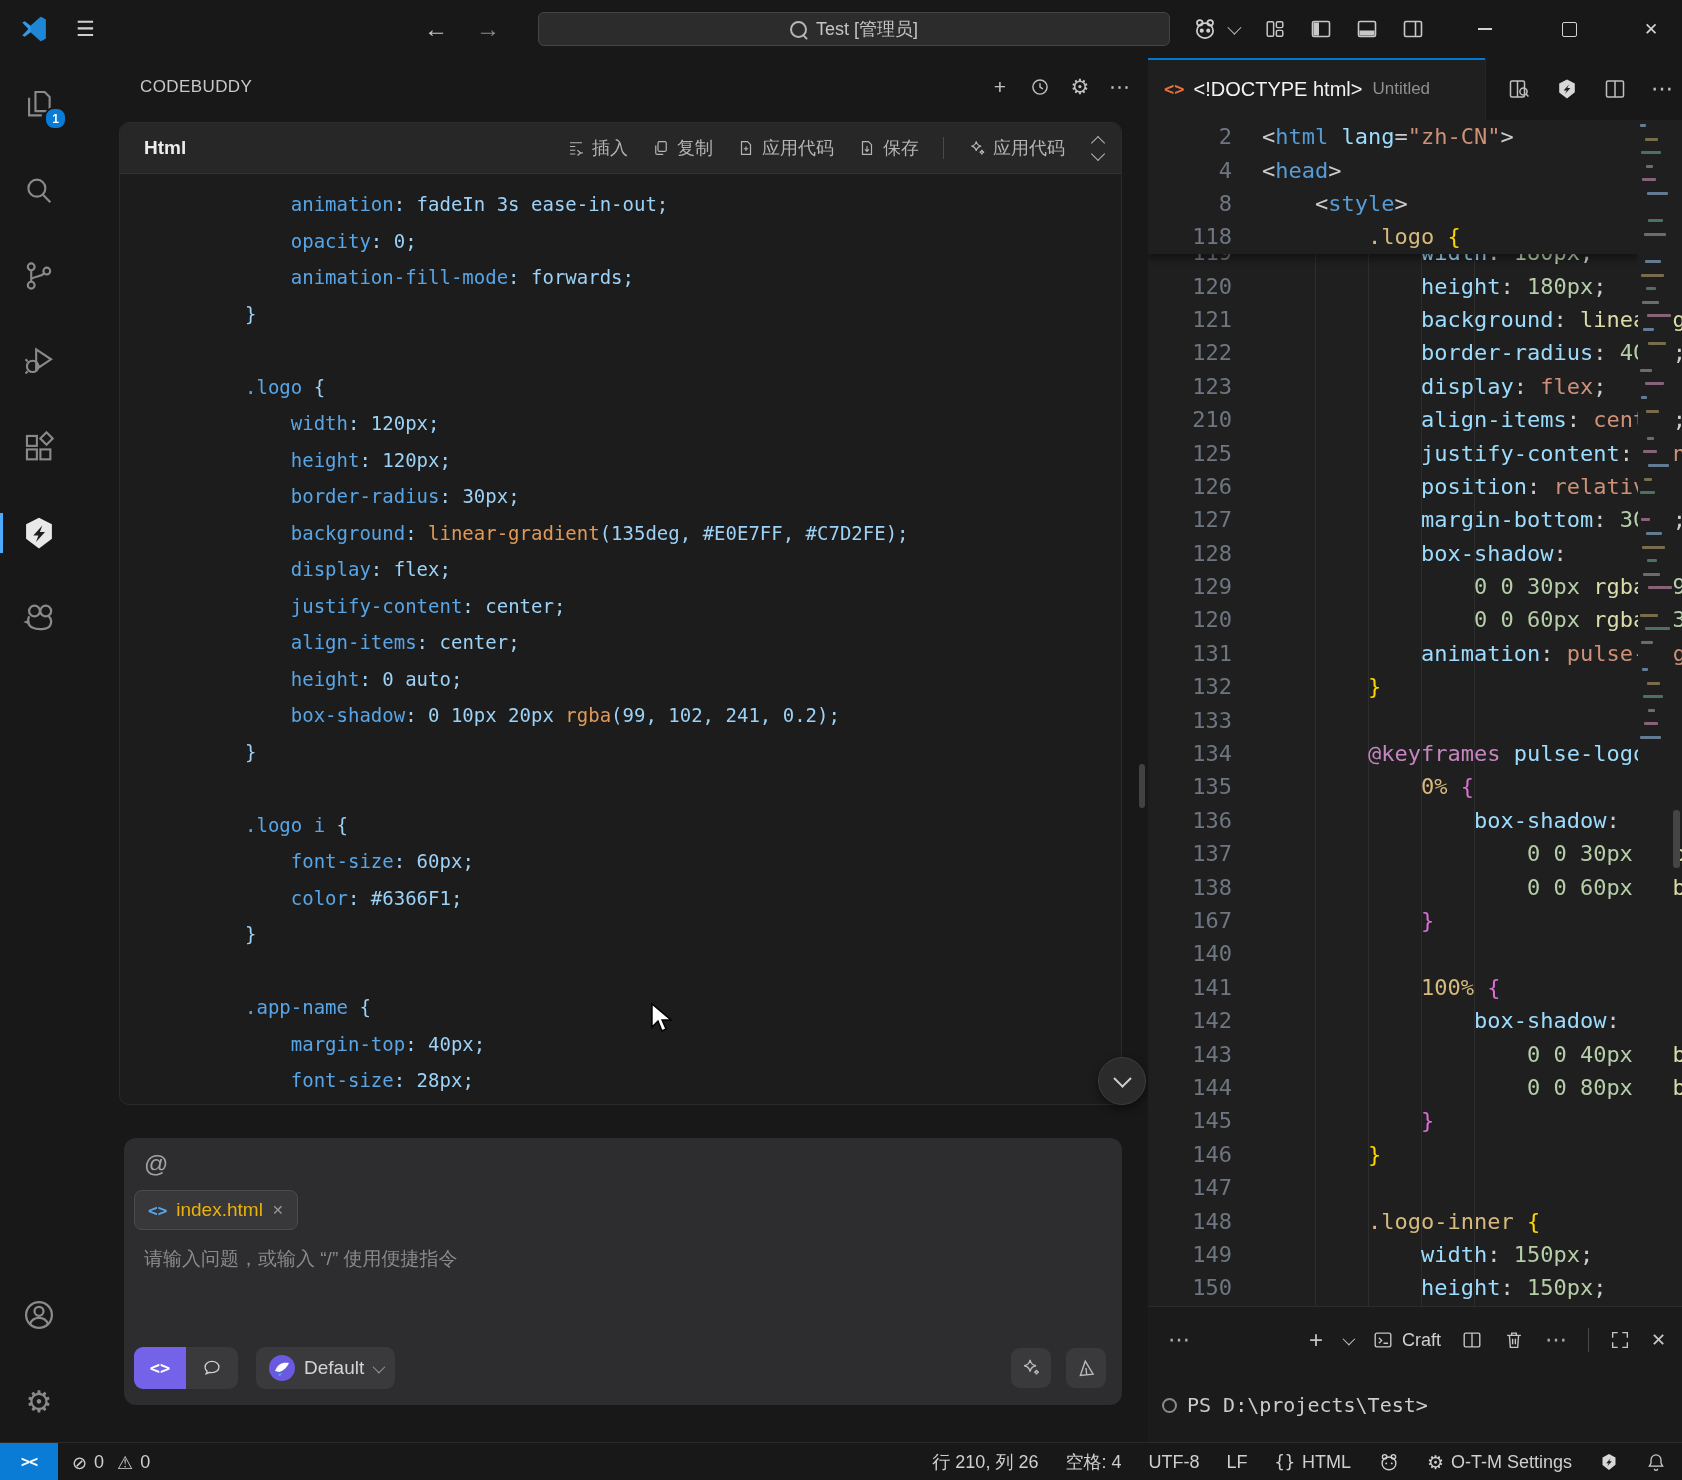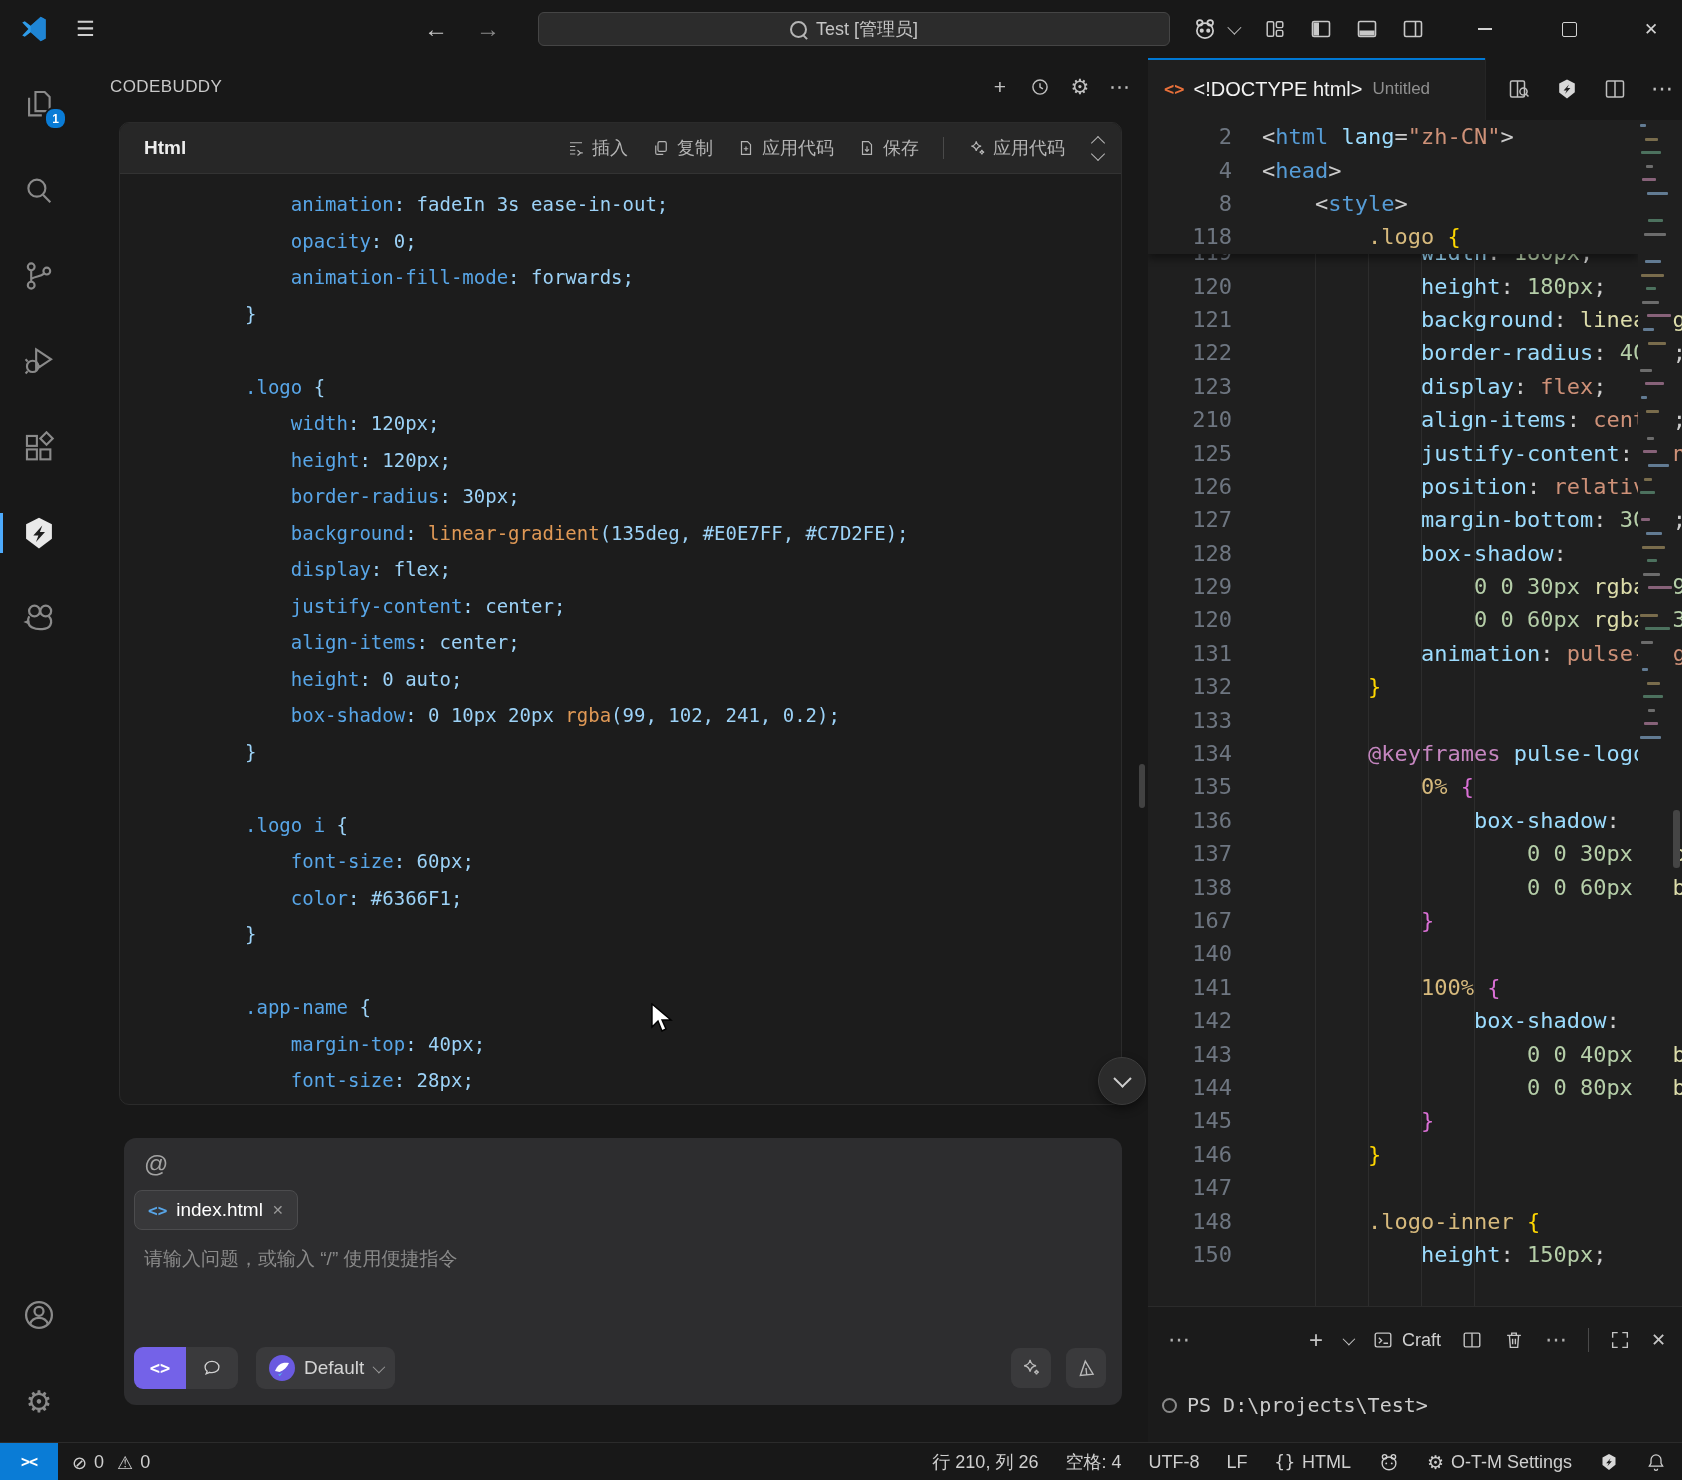--- a/index.html
+++ b/index.html
@@ -34,21 +34,21 @@
   .ab-item{position:absolute;left:15px;width:48px;height:48px;display:flex;align-items:center;justify-content:center;cursor:pointer;}
   .ab-item svg{stroke:#8a8a8a;fill:none;stroke-width:1.5;}
   .ab-item.active::before{content:"";position:absolute;left:-15px;top:4px;width:3px;height:40px;background:#4daafc;}
   .ab-badge{position:absolute;right:-4px;bottom:-2px;min-width:19px;height:19px;border-radius:10px;background:var(--badge,#0a7cd6);
     color:#fff;font-size:12px;display:flex;align-items:center;justify-content:center;border:2px solid #181818;font-weight:700;}
   .ab-gear{font-family:"DejaVu Sans",sans-serif;font-size:30px;color:#8a8a8a;}
 
   
   .sidebar{position:absolute;left:78px;top:58px;width:1070px;height:1384px;background:#181818;}
   .sb-header{position:absolute;left:0;top:0;right:0;height:58px;display:flex;align-items:center;padding:0 16px 0 32px;}
-  .sb-title{font-size:17px;color:#c8c8c8;letter-spacing:.4px;}
+  .sb-title{font-size:17px;color:#c8c8c8;letter-spacing:.4px;margin-left:30px;}
   .sb-actions{margin-left:auto;display:flex;align-items:center;gap:16px;color:#c0c0c0;}
   .sb-actions .ic{width:24px;height:24px;display:flex;align-items:center;justify-content:center;font-size:21px;cursor:pointer;}
   .ic-gear{font-family:"DejaVu Sans",sans-serif;font-size:20px;}
   .ic-more{font-size:22px;letter-spacing:1px;}
 
   .code-card{position:absolute;left:41px;top:64px;width:1003px;height:983px;background:#1c1c1c;border:1px solid #2b2b2b;border-radius:10px;box-sizing:border-box;overflow:hidden;}
   .card-head{height:50px;background:#272727;border-bottom:1px solid #333;display:flex;align-items:center;padding:0 18px 0 24px;}
   .ch-lang{font-size:19px;font-weight:700;color:#ececec;}
   .ch-actions{margin-left:auto;display:flex;align-items:center;gap:24px;}
   .ch-btn{display:flex;align-items:center;gap:7px;color:#b4b4b4;font-size:18px;cursor:pointer;}
@@ -67,21 +67,21 @@
   .scroll-down-btn{position:absolute;left:1020px;top:999px;width:46px;height:46px;border-radius:50%;background:#2b2b2b;border:1px solid #3d3d3d;
     box-shadow:0 4px 10px rgba(0,0,0,.45);display:flex;align-items:center;justify-content:center;cursor:pointer;}
   .scroll-down-btn i{width:11px;height:11px;border-right:2px solid #cfcfcf;border-bottom:2px solid #cfcfcf;transform:rotate(45deg) translate(-2px,-2px);display:block;}
 
   
   .chat-box{position:absolute;left:46px;top:1080px;width:998px;height:267px;background:#2d2d2f;border-radius:12px;box-sizing:border-box;}
   .chat-at{position:absolute;left:20px;top:12px;font-size:24px;color:#a3a3a3;cursor:pointer;}
   .chat-chip{position:absolute;left:10px;top:52px;height:38px;display:inline-flex;align-items:center;gap:9px;padding:0 13px;
     background:#38383a;border:1px solid #4c4c4e;border-radius:8px;cursor:pointer;}
   .chip-code{color:#58a6e8;font-family:"DejaVu Sans Mono",monospace;font-size:16px;font-weight:700;}
-  .chip-label{font-size:19px;color:#ffffff;}
+  .chip-label{font-size:19px;color:#eab308;}
   .chip-x{font-size:14px;color:#9a9a9a;cursor:pointer;}
   .chat-ph{position:absolute;left:20px;top:108px;font-size:19px;color:#8a8a8a;}
   .chat-bottom{position:absolute;left:10px;right:16px;bottom:16px;height:42px;display:flex;align-items:center;}
   .mode-toggle{display:flex;height:42px;border-radius:9px;overflow:hidden;}
   .mode-btn{width:52px;height:42px;display:flex;align-items:center;justify-content:center;cursor:pointer;background:#3a3a3c;}
   .mode-btn.code{background:var(--accent_purple,#7462e8);color:#fff;font-family:"DejaVu Sans Mono",monospace;font-weight:700;font-size:17px;}
   .mode-btn svg{stroke:#cfcfcf;fill:none;stroke-width:1.6;}
   .model-pill{margin-left:18px;height:42px;display:flex;align-items:center;gap:9px;background:#3a3a3c;border-radius:9px;padding:0 13px;cursor:pointer;}
   .model-label{font-size:19px;color:#d4d4d4;}
   .pill-chev{width:8px;height:8px;border-right:1.6px solid #9a9a9a;border-bottom:1.6px solid #9a9a9a;transform:rotate(45deg) translateY(-2px);}
@@ -483,20 +483,21 @@
         <div class="edl"><span class="num">167</span><span class="ltx"><span>            </span><span class="tk-b2">}</span></span></div>
         <div class="edl"><span class="num">140</span><span class="ltx">&nbsp;</span></div>
         <div class="edl"><span class="num">141</span><span class="ltx"><span>            </span><span class="tk-kf">100%</span><span> </span><span class="tk-b2">{</span></span></div>
         <div class="edl"><span class="num">142</span><span class="ltx"><span>                </span><span class="tk-pr">box-shadow</span><span class="tk-pu">:</span></span></div>
         <div class="edl"><span class="num">143</span><span class="ltx"><span>                    </span><span class="tk-n">0 0 40px </span><span class="tk-fn">rgba</span></span></div>
         <div class="edl"><span class="num">144</span><span class="ltx"><span>                    </span><span class="tk-n">0 0 80px </span><span class="tk-fn">rgba</span></span></div>
         <div class="edl"><span class="num">145</span><span class="ltx"><span>            </span><span class="tk-b2">}</span></span></div>
         <div class="edl"><span class="num">146</span><span class="ltx"><span>        </span><span class="tk-b1">}</span></span></div>
         <div class="edl"><span class="num">147</span><span class="ltx">&nbsp;</span></div>
         <div class="edl"><span class="num">148</span><span class="ltx"><span>        </span><span class="tk-se">.logo-inner</span><span> </span><span class="tk-b1">{</span></span></div>
+        <div class="edl"><span class="num">149</span><span class="ltx"><span>            </span><span class="tk-pr">width</span><span class="tk-pu">: </span><span class="tk-n">150px</span><span class="tk-pu">;</span></span></div>
         <div class="edl"><span class="num">150</span><span class="ltx"><span>            </span><span class="tk-pr">height</span><span class="tk-pu">: </span><span class="tk-n">150px</span><span class="tk-pu">;</span></span></div>
       </div>
     <div class="sticky" id="ed-sticky">
         <div class="edl"><span class="num">2</span><span class="ltx"><span class="tk-pu">&lt;</span><span class="tk-tg">html</span><span> </span><span class="tk-an">lang</span><span class="tk-pu">=</span><span class="tk-st">"zh-CN"</span><span class="tk-pu">&gt;</span></span></div>
         <div class="edl"><span class="num">4</span><span class="ltx"><span class="tk-pu">&lt;</span><span class="tk-tg">head</span><span class="tk-pu">&gt;</span></span></div>
         <div class="edl"><span class="num">8</span><span class="ltx"><span>    </span><span class="tk-pu">&lt;</span><span class="tk-tg">style</span><span class="tk-pu">&gt;</span></span></div>
         <div class="edl"><span class="num">118</span><span class="ltx"><span>        </span><span class="tk-se">.logo</span><span> </span><span class="tk-b1">{</span></span></div>
       </div>
     <div class="minimap" id="minimap">
         <div class="mm-bar" style="top: 4px; left: 2px; width: 6px; background: rgb(110, 140, 168);"></div>

